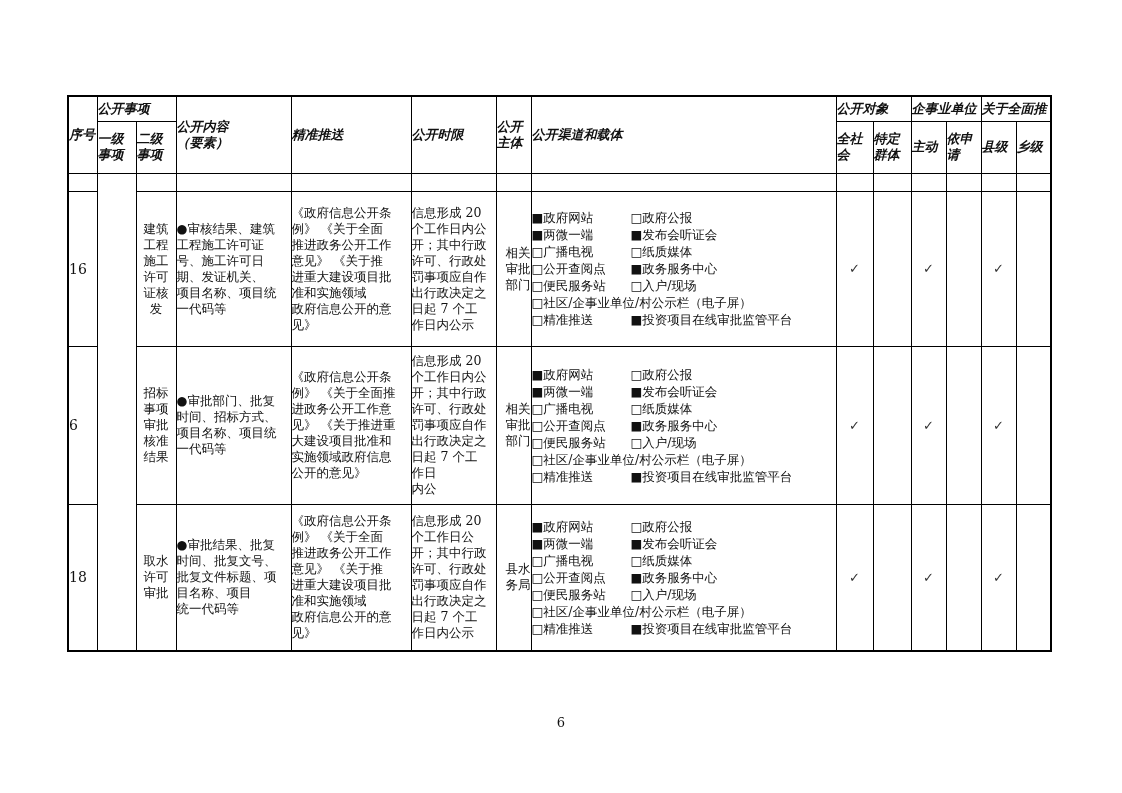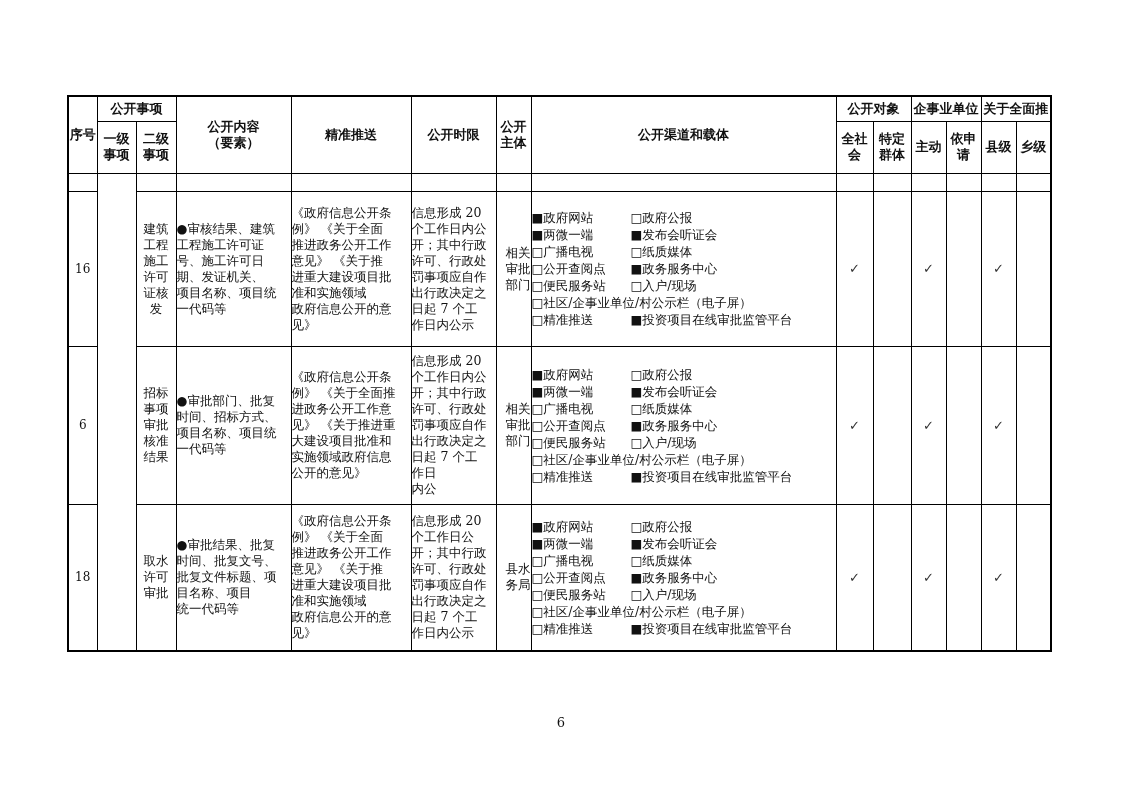--- a/index.html
+++ b/index.html
@@ -10,24 +10,24 @@
   table.doc-table{
     position:absolute;left:67px;top:95px;width:983px;
     border-collapse:collapse;table-layout:fixed;
     border:2px solid #000;
   }
   .doc-table th,.doc-table td{
     border:1px solid #000;padding:0;overflow:hidden;
     vertical-align:middle;
   }
   .th{
-    font-weight:bold;font-size:13px;text-align:center;
-    white-space:pre-line;line-height:16px;
-  }
-  .c-seq{text-align:center;font-size:12px;font-family:"DejaVu Serif","Liberation Serif",serif;}
+    font-weight:bold;font-size:13px;text-align:left;
+    white-space:pre-line;line-height:16px;font-style:italic;
+  }
+  .c-seq{text-align:left;font-size:14px;font-family:"DejaVu Serif","Liberation Serif",serif;}
   .c-item2{text-align:center;font-size:12.5px;white-space:pre-line;line-height:16px;}
   .c-text{font-size:12.5px;white-space:pre-line;line-height:16px;padding:2px 2px 2px 3px;text-align:left;margin-top:48px;}
   .c-subject{text-align:right;font-size:12.5px;white-space:pre-line;line-height:16px;}
   .c-channels{padding:3px 2px 3px 6px;font-size:12.5px;margin-left:25px;}
   .ch-line{display:flex;line-height:17px;white-space:nowrap;}
   .ch-left{flex:0 0 auto;min-width:99px;}
   .ch-right{flex:0 0 auto;}
   .c-check{text-align:center;font-size:13px;color:#333;}
   .page-num{
     position:absolute;left:0;top:715px;width:1122px;text-align:center;

